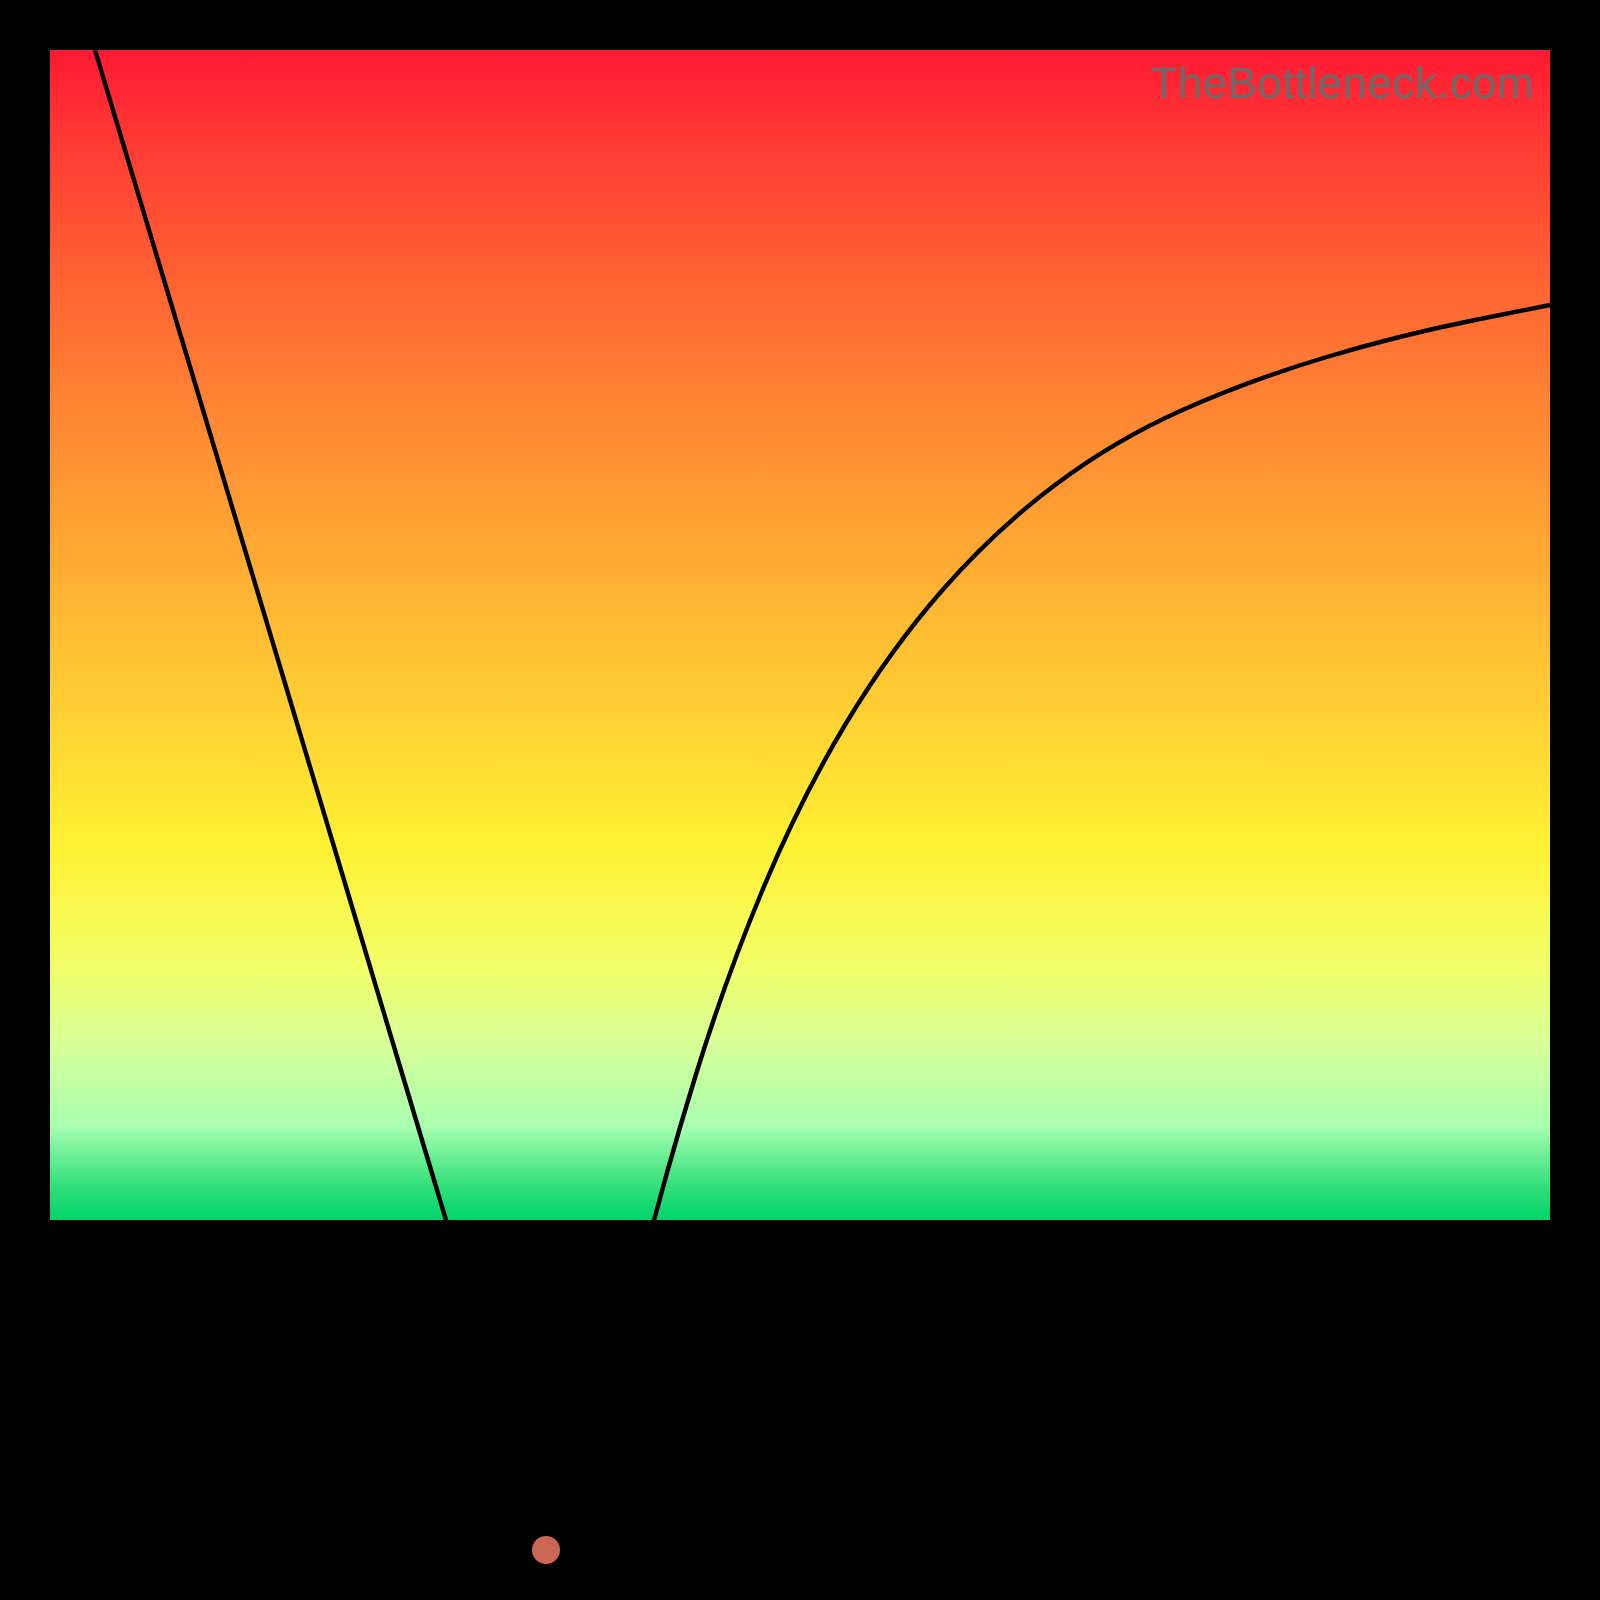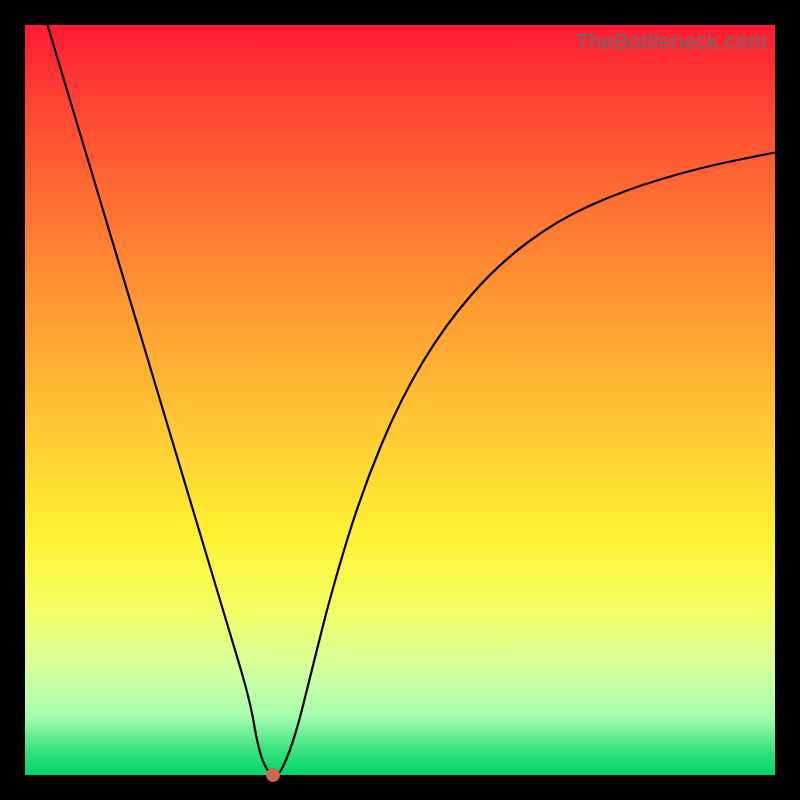--- a/index.html
+++ b/index.html
@@ -14,21 +14,21 @@
   .frame {
     position: absolute;
     inset: 0;
     background: #000;
   }
   .plot-area {
     position: absolute;
     left: 25px;
     top: 25px;
     width: 750px;
-    height: 750px;
+    height: 585px;
     background: linear-gradient(to bottom,
       #ff1a33 0%,
       #ff4233 10%,
       #ff6a33 22%,
       #ff8f33 34%,
       #ffb233 46%,
       #ffd433 58%,
       #fff133 68%,
       #f3ff66 78%,
       #d8ff99 85%,

